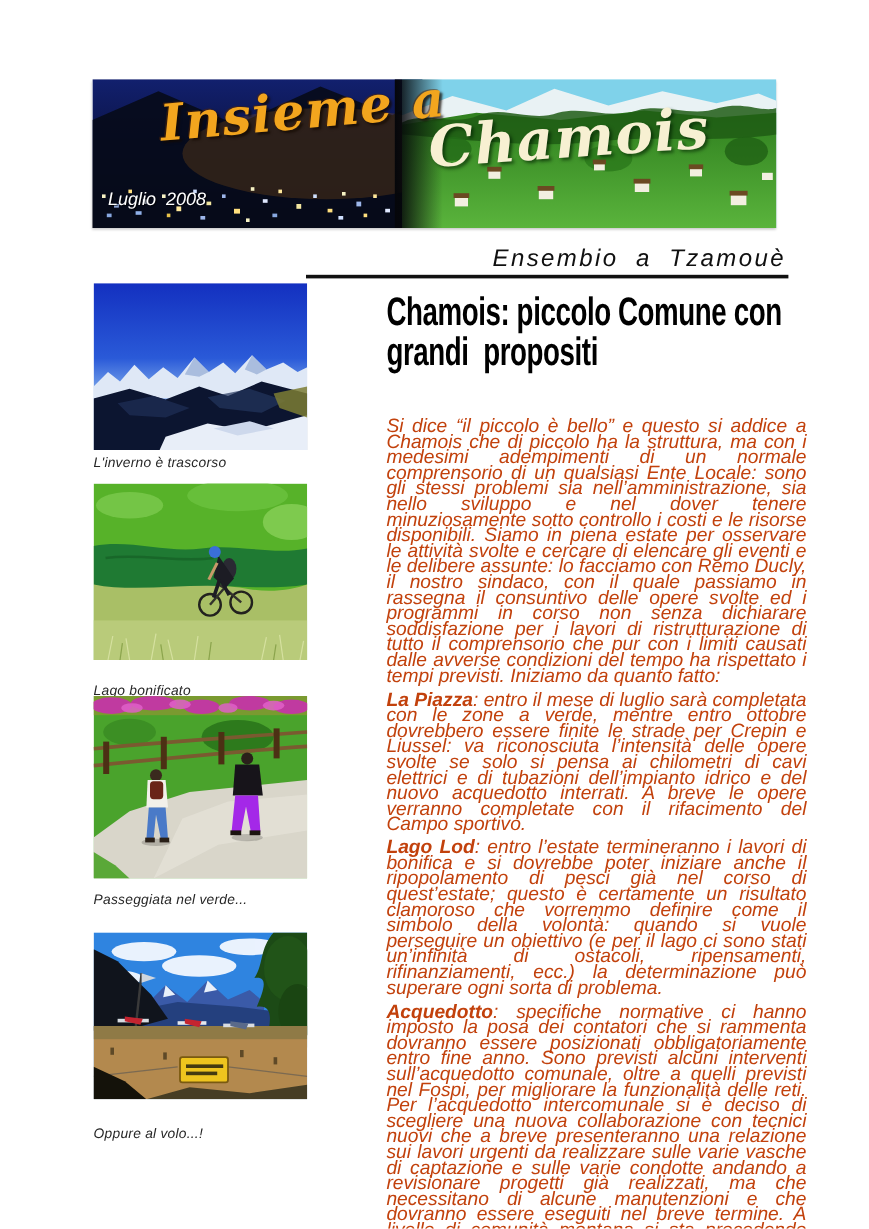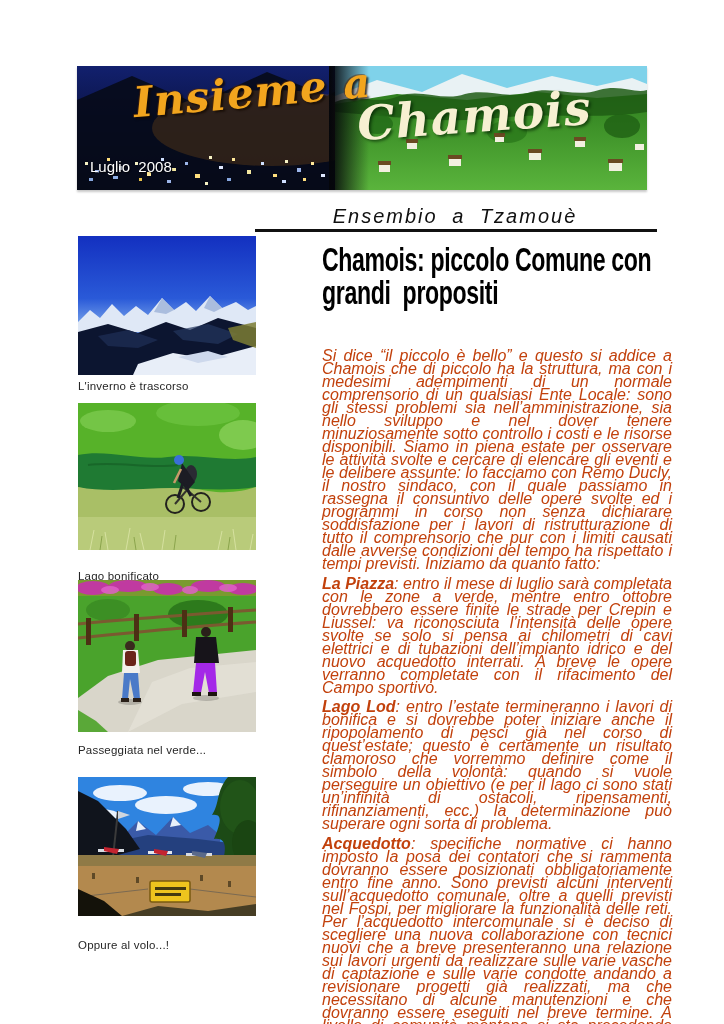--- a/index.html
+++ b/index.html
@@ -14,43 +14,43 @@
     position:absolute;left:56px;top:2px;font-family:"DejaVu Serif",serif;font-style:italic;font-weight:bold;
     font-size:42px;color:#f2a51e;transform:rotate(-5deg);letter-spacing:1px;white-space:pre;
     text-shadow:2px 2px 2px rgba(20,10,0,.75),-1px -1px 0 rgba(90,40,0,.5);
   }
   .banner-title-2{
     position:absolute;left:280px;top:22px;font-family:"DejaVu Serif",serif;font-style:italic;font-weight:bold;
     font-size:47px;color:#f7f0d2;transform:rotate(-4deg);letter-spacing:1px;white-space:pre;
     text-shadow:2px 2px 3px rgba(0,30,0,.65);
   }
   .banner-date{
-    position:absolute;left:13px;top:92px;font-size:15px;color:#ffffff;white-space:pre;
+    position:absolute;left:13px;top:92px;font-style:italic;font-size:15px;color:#ffffff;white-space:pre;
     text-shadow:1px 1px 1px rgba(0,0,0,.8);
   }
   
   .edition-subtitle{
-    position:absolute;left:255px;top:205px;width:400px;text-align:center;font-style:italic;
+    position:absolute;left:255px;top:205px;width:400px;text-align:right;font-style:italic;
     font-size:20px;letter-spacing:2px;word-spacing:7px;color:#101010;white-space:pre;
   }
   .rule{position:absolute;left:255px;top:229px;width:402px;height:3px;background:#111111;}
   
   .article{position:absolute;left:322px;top:243px;width:350px;}
   .article-title{
     margin:0 0 40px 0;width:500px;font-weight:700;font-size:33px;line-height:33px;color:#000;
     letter-spacing:-0.5px;transform:scaleX(0.70);transform-origin:0 0;white-space:pre;
   }
   .body-par{
     margin:0 0 6.5px 0;font-style:italic;font-size:16px;line-height:13px;text-align:justify;color:#c2410c;
   }
   .body-par .lead{font-weight:bold;}
   
   .photo-figure{position:absolute;left:78px;width:178px;margin:0;}
   .photo-figure svg{display:block;width:178px;}
-  .caption{font-size:11.5px;color:#262626;letter-spacing:.2px;}
+  .caption{font-size:11.5px;color:#262626;letter-spacing:.2px;font-style:italic;}
   .f1{top:236px;} .f1 .caption{margin-top:5px;}
   .f2{top:403px;} .f2 .caption{margin-top:20px;}
   .f3{top:580px;} .f3 .caption{margin-top:12px;}
   .f4{top:777px;} .f4 .caption{margin-top:23px;}
 </style>
 </head>
 <body>
 
 <div class="page">
 

